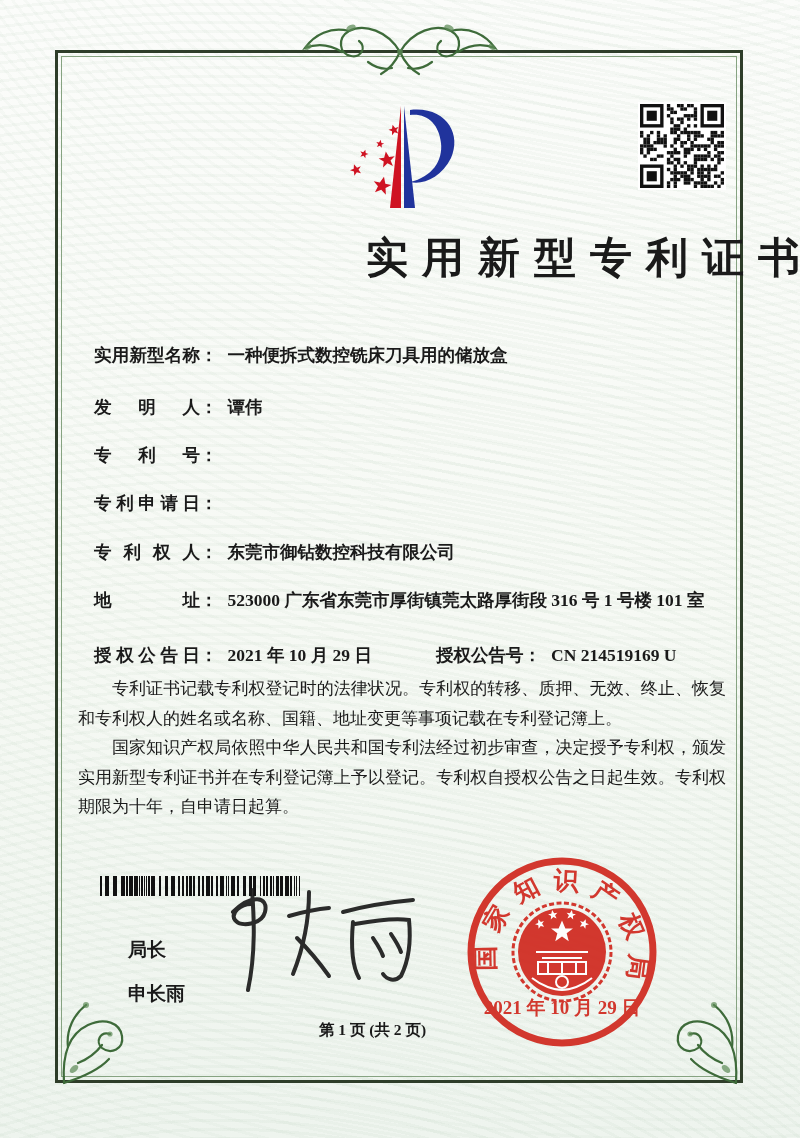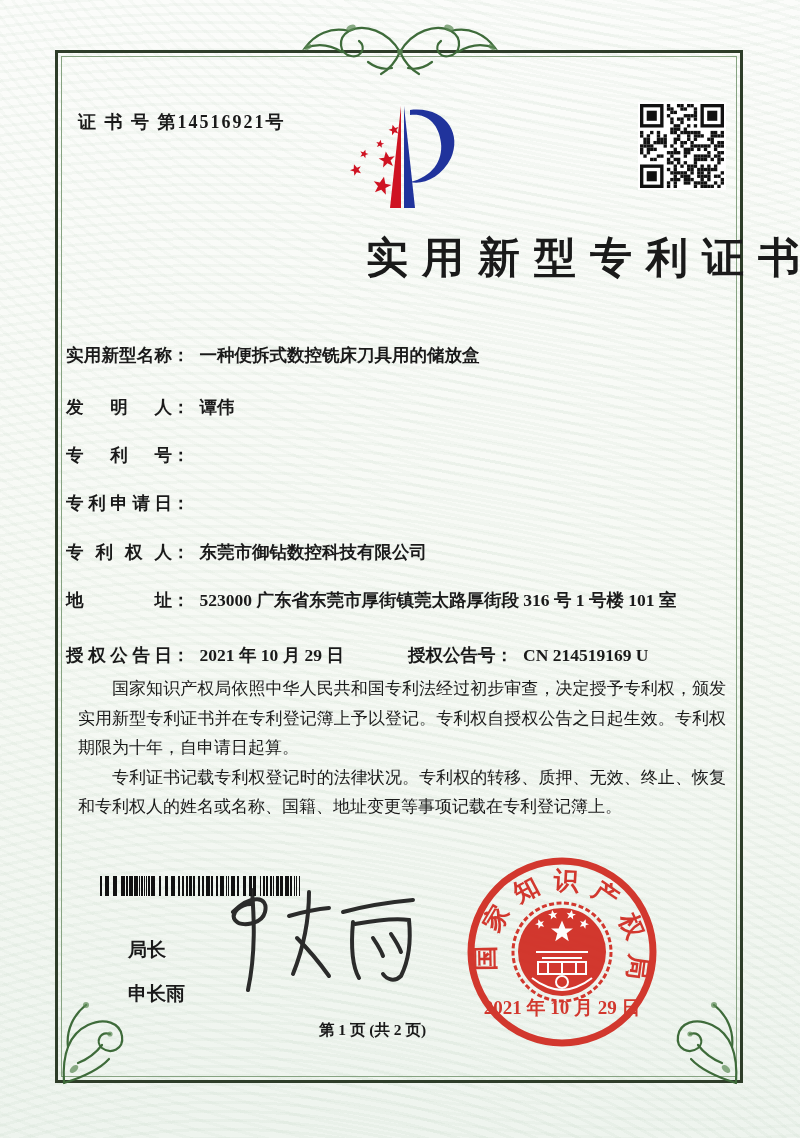--- a/index.html
+++ b/index.html
@@ -25,21 +25,21 @@
     position:absolute;left:3px;top:3px;right:3px;bottom:3px;
     border:1px solid #86a381;
   }
   .abs{position:absolute;}
   .certno{left:78px;top:110px;font-size:18px;letter-spacing:2px;font-weight:600;}
   .title{
     left:14px;top:230px;width:800px;text-align:right;
     font-size:42px;font-weight:700;letter-spacing:14px;text-indent:14px;
     font-family:Liberation Serif, serif;
   }
-  .frow{position:absolute;left:66px;display:flex;align-items:flex-start;
+  .frow{position:absolute;left:94px;display:flex;align-items:flex-start;
     font-size:17.5px;font-weight:600;line-height:30px;}
   .flabel{display:inline-block;width:106px;text-align:justify;text-align-last:justify;}
   .fcolon{display:inline-block;margin:0 2px 0 0;}
   .fvalue{display:inline-block;margin-left:8px;}
   .fvalue.wrap{width:500px;}
   .grant-no{position:absolute;left:342px;top:0;display:flex;}
   .paras{left:78px;top:674px;width:648px;font-size:17px;line-height:29.5px;
     text-align:justify;font-weight:500;}
   .paras p{margin:0;text-indent:2em;}
   .barcode-wrap{left:100px;top:876px;}
@@ -111,21 +111,20 @@
         <path d="M20 70 C30 66 38 60 44 52"></path>
       </g>
       <g fill="#5c8a56" opacity="0.7">
         <circle cx="28" cy="12" r="3"></circle>
         <circle cx="52" cy="41" r="2.6"></circle>
         <ellipse cx="16" cy="76" rx="5" ry="3" transform="rotate(-40 16 76)"></ellipse>
       </g>
     </svg>
   </div>
 
-  <div class="abs certno">证 书 号 第14516921号</div>
 
   <div class="abs logo-wrap">
     <svg width="130" height="128" viewBox="0 0 130 128">
       <defs>
         <path id="star" d="M0,-10 L2.94,-3.09 L9.51,-3.09 L4.05,1.18 L5.88,8.09 L0,4 L-5.88,8.09 L-4.05,1.18 L-9.51,-3.09 L-2.94,-3.09 Z"></path>
       </defs>
 
       <path d="M72 20 C108 16 124 44 113 68 C103 88 85 95 72 92 C94 87 105 71 103 53 C101 34 89 23 72 25 Z" fill="#20339c"></path>
 
       <path d="M63 16 L52 118 L63 118 Z" fill="#cf1322"></path>
@@ -406,22 +405,22 @@
     <span class="fcolon">：</span>
     <span class="fvalue">2021 年 10 月 29 日</span>
     <span class="grant-no">
       <span>授权公告号</span>
       <span class="fcolon">：</span>
       <span class="fvalue">CN 214519169 U</span>
     </span>
   </div>
 
   <div class="abs paras">
+    <p>专利证书记载专利权登记时的法律状况。专利权的转移、质押、无效、终止、恢复和专利权人的姓名或名称、国籍、地址变更等事项记载在专利登记簿上。</p>
     <p>国家知识产权局依照中华人民共和国专利法经过初步审查，决定授予专利权，颁发实用新型专利证书并在专利登记簿上予以登记。专利权自授权公告之日起生效。专利权期限为十年，自申请日起算。</p>
-    <p>专利证书记载专利权登记时的法律状况。专利权的转移、质押、无效、终止、恢复和专利权人的姓名或名称、国籍、地址变更等事项记载在专利登记簿上。</p>
   </div>
 
   <div class="abs barcode-wrap">
     <svg id="barcode" width="200" height="20" viewBox="0 0 200 20">
         <rect x="0" y="0" width="2" height="20" fill="#111"></rect>
         <rect x="5" y="0" width="4" height="20" fill="#111"></rect>
         <rect x="13" y="0" width="4" height="20" fill="#111"></rect>
         <rect x="21" y="0" width="4" height="20" fill="#111"></rect>
         <rect x="26" y="0" width="2" height="20" fill="#111"></rect>
         <rect x="29" y="0" width="4" height="20" fill="#111"></rect>

